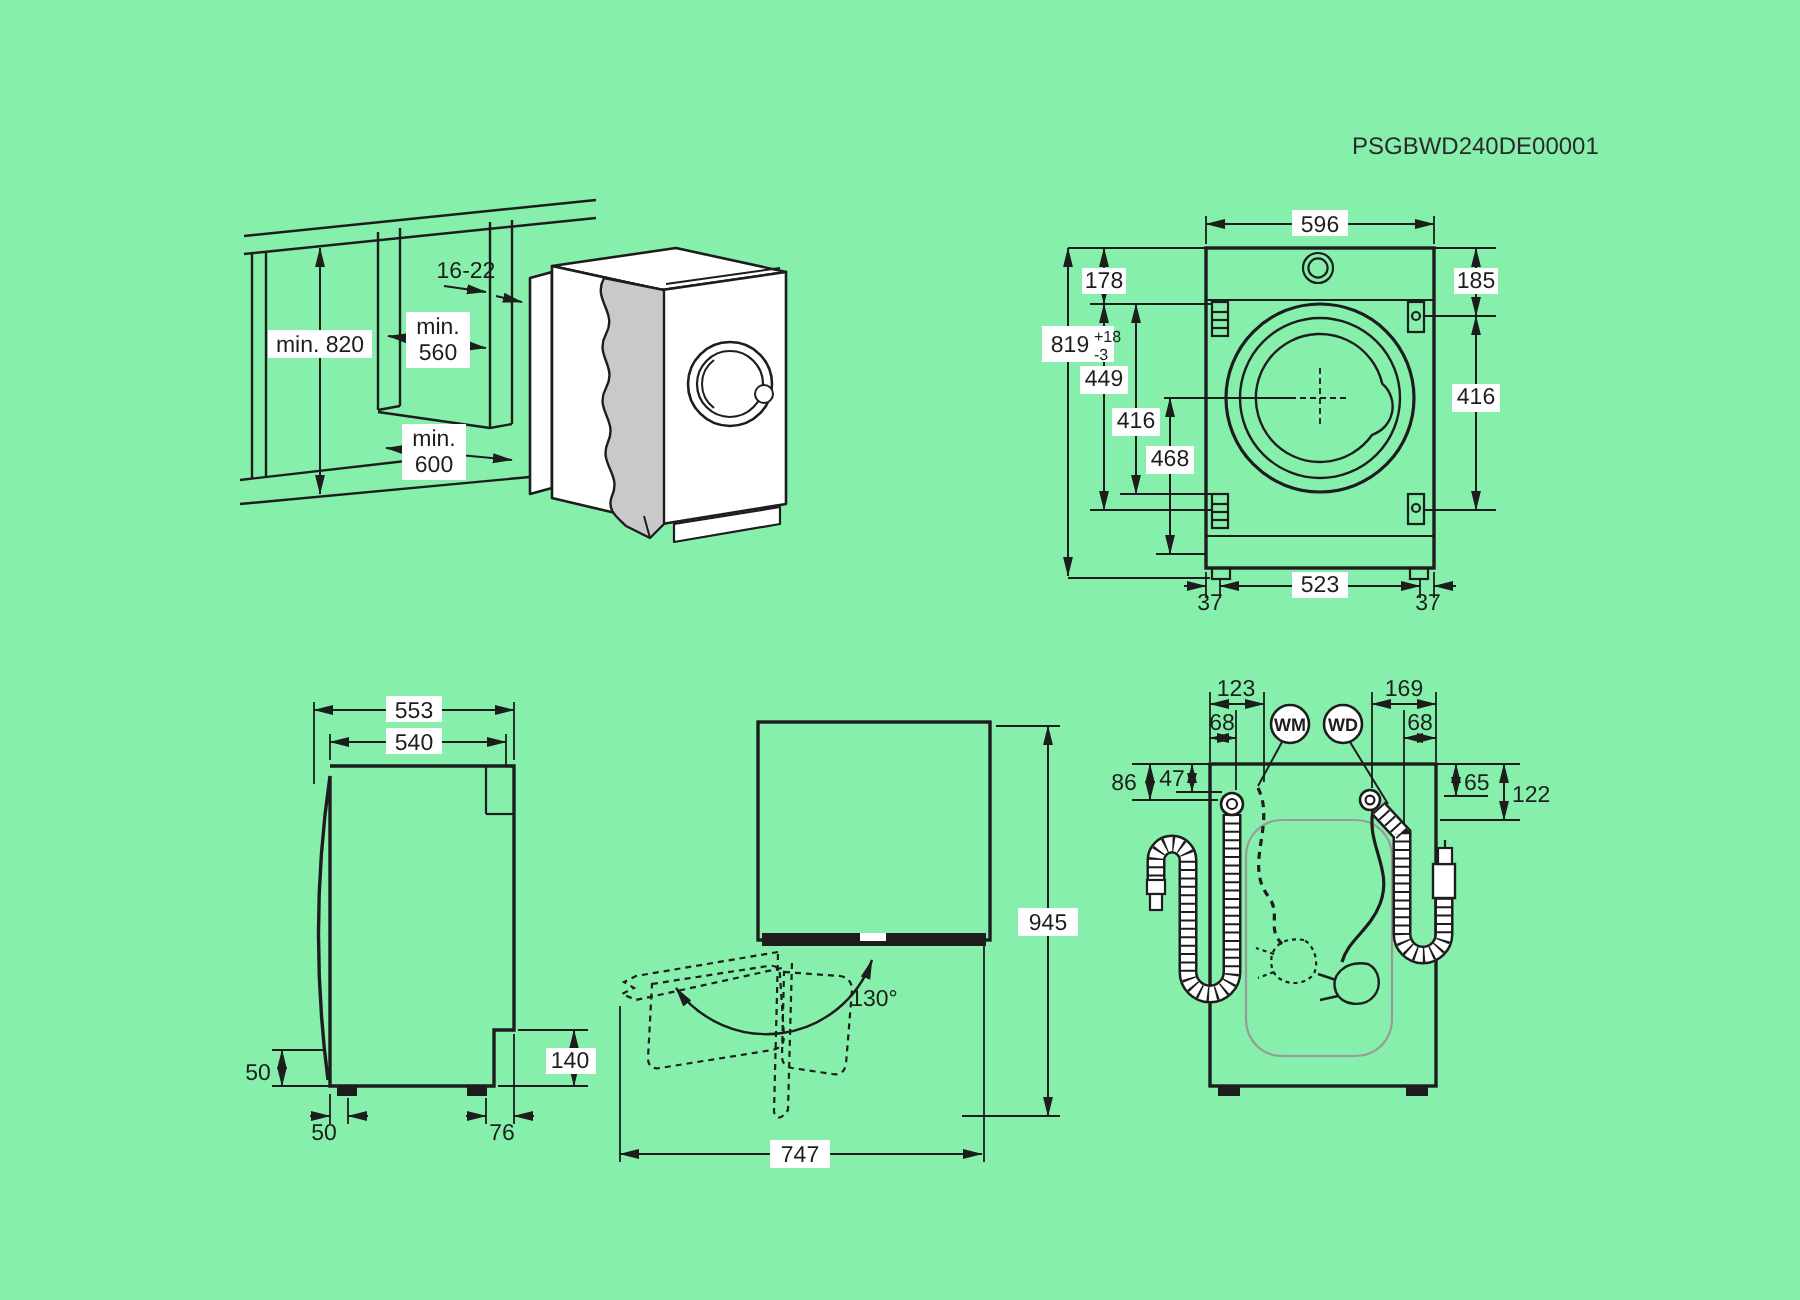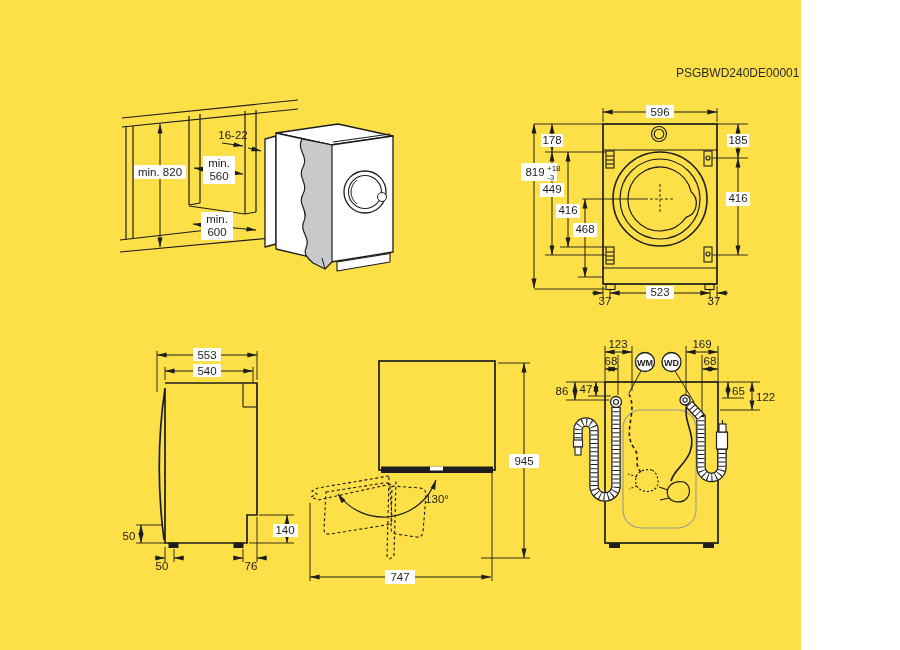--- a/index.html
+++ b/index.html
@@ -1,16 +1,16 @@
 <!DOCTYPE html>
 <html><head>
 <meta charset="utf-8">
 <style>
   html,body{margin:0;padding:0;background:#fff;}
-  #stage{position:relative;width:801px;height:650px;background:#fde047;overflow:hidden;
+  #stage{position:relative;width:900px;height:650px;background:#86efac;overflow:hidden;
          font-family:"Liberation Sans", sans-serif;}
   svg text{font-family:"Liberation Sans", sans-serif;fill:#1d1d1d;}
   .dim{font-size:11.5px;}
   .code{font-size:12px;fill:#2a2a2a;}
   .badge{font-size:9px;font-weight:bold;}
 </style>
 </head>
 <body>
 
 <div id="stage">

